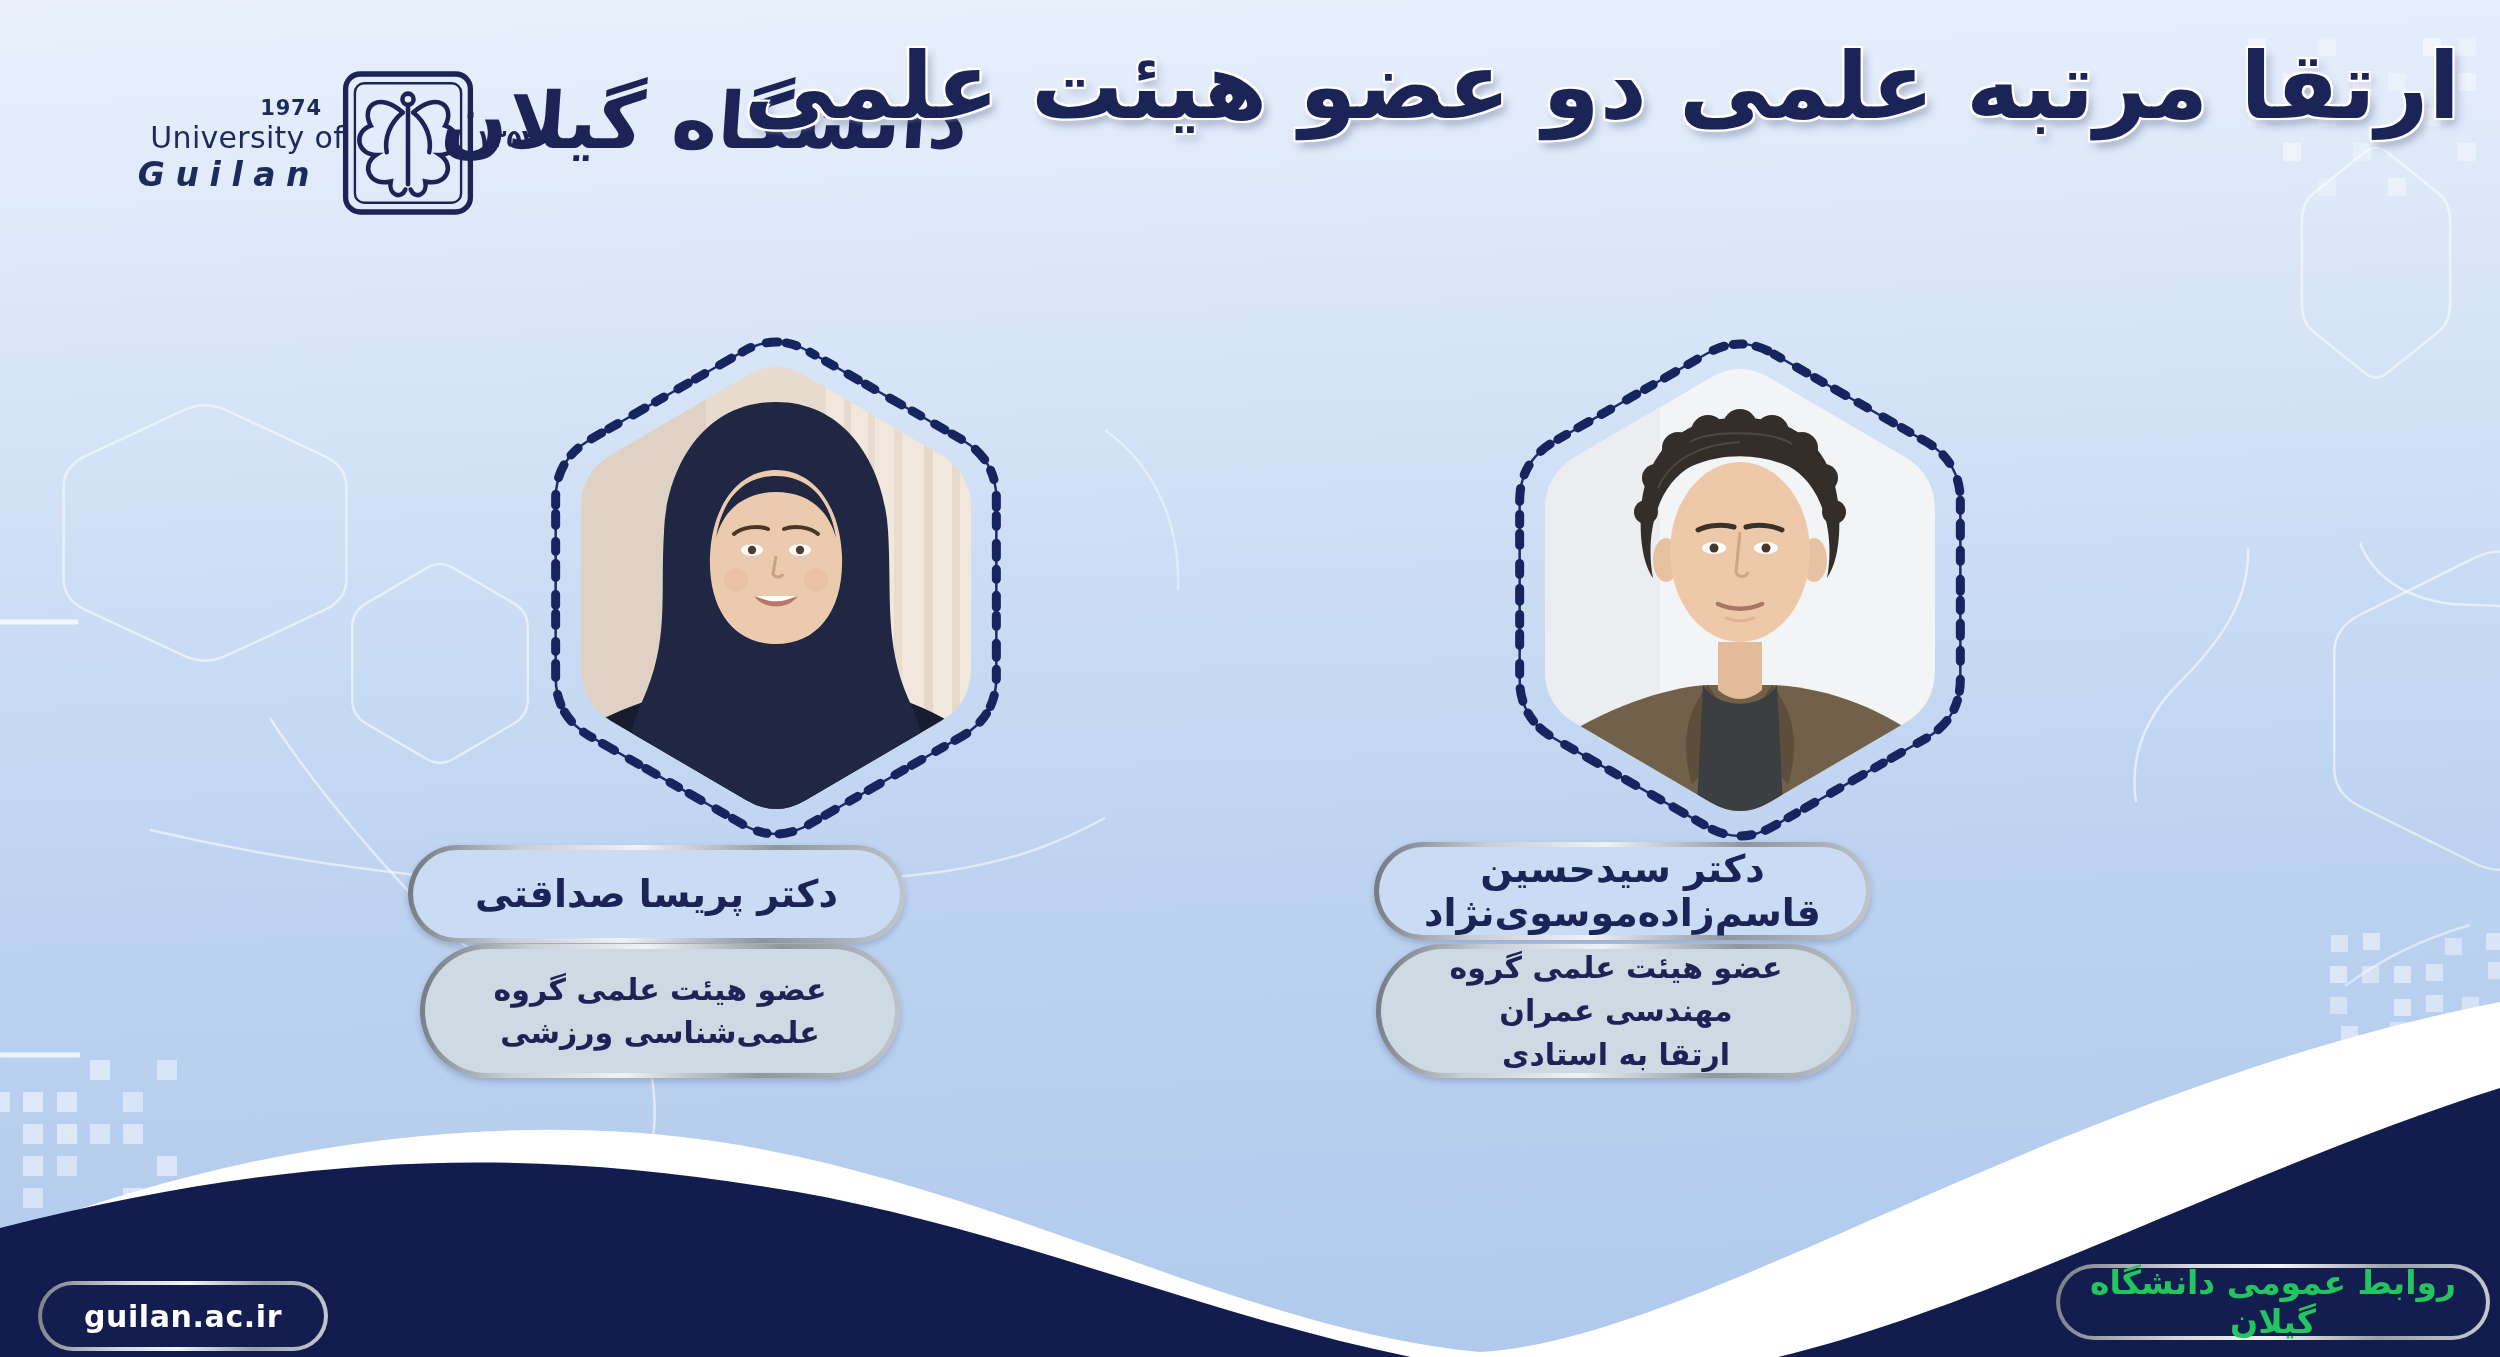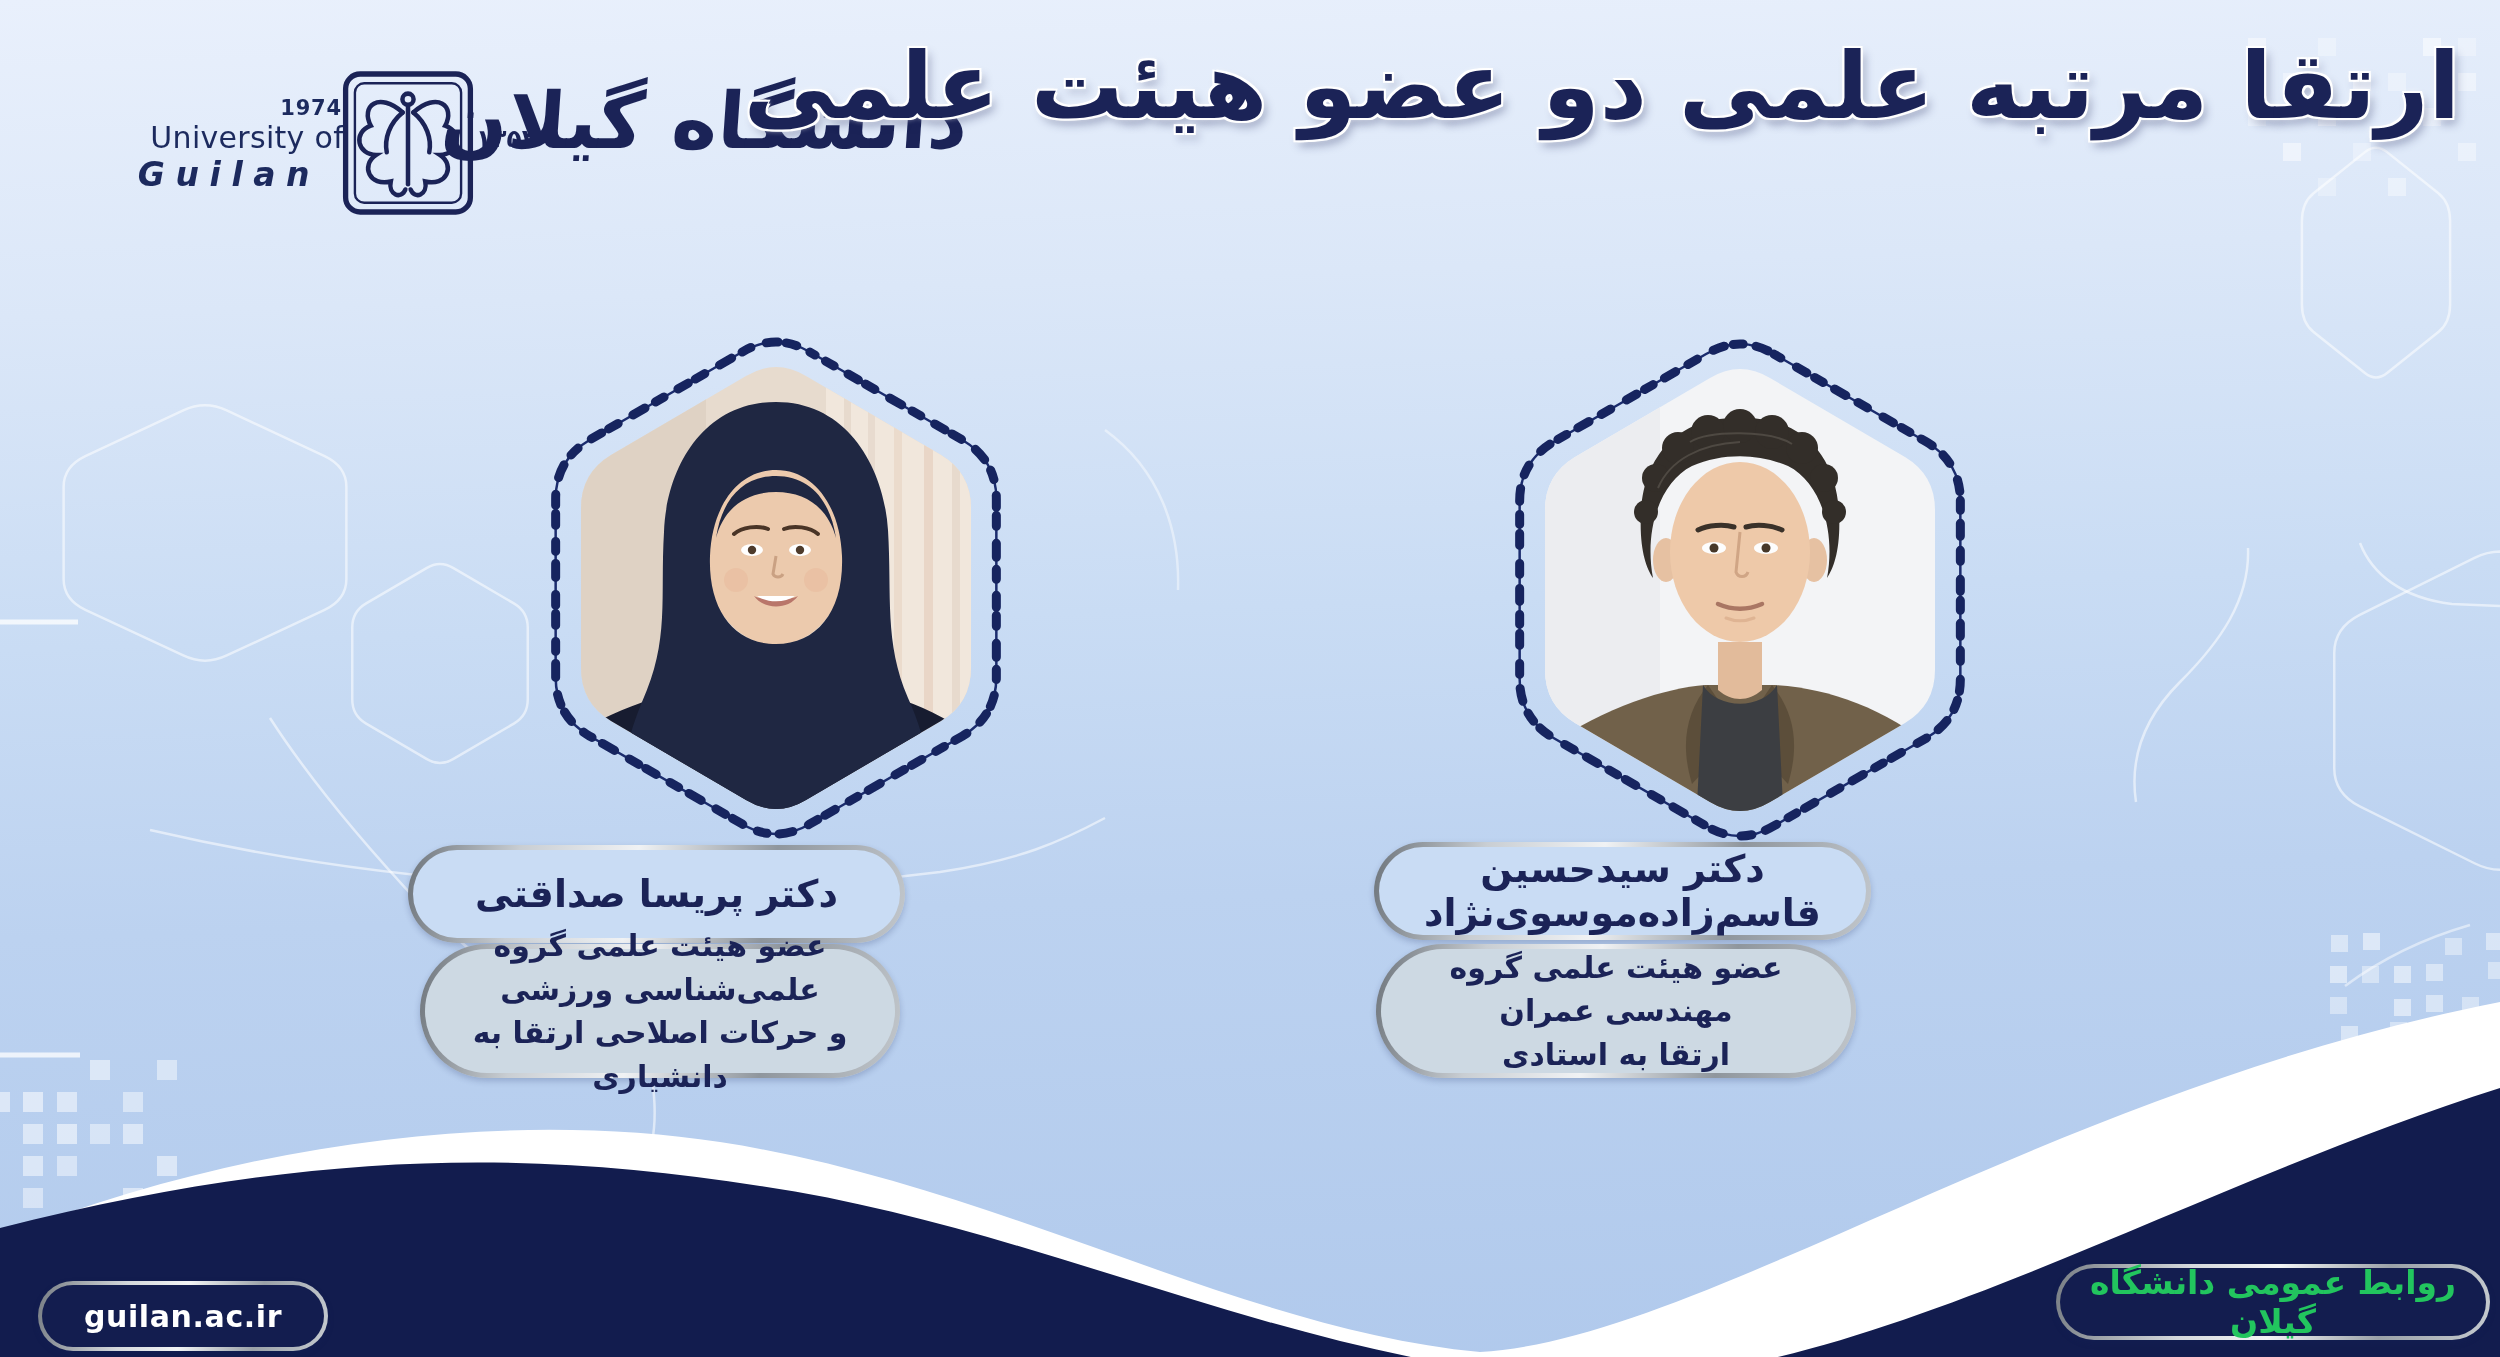--- a/index.html
+++ b/index.html
@@ -6,21 +6,21 @@
   .stage{
     position:relative;width:2500px;height:1357px;overflow:hidden;
     font-family:"DejaVu Sans","Liberation Sans",sans-serif;
     background:linear-gradient(178deg,#e9f0fc 0%,#dbe7f8 22%,#c9dcf4 45%,#bcd2f0 65%,#b0c9ec 100%);
   }
   .abs{position:absolute;}
   .fa{direction:rtl;unicode-bidi:isolate;}
 
   
   .logo-en{left:108px;top:96px;width:236px;display:flex;flex-direction:column;align-items:flex-end;color:#1c2a5e;}
-  .logo-year-en{font-size:21px;font-weight:700;margin-right:2px;letter-spacing:.04em;}
+  .logo-year-en{font-size:21px;font-weight:700;margin-right:22px;letter-spacing:.04em;}
   .logo-en-1{font-size:30px;letter-spacing:.01em;}
   .logo-en-2{font-size:33px;font-weight:700;letter-spacing:.32em;margin-right:-6px;align-self:center;font-style:italic;}
   .emblem{left:340px;top:70px;}
   .logo-year-fa{left:476px;top:124px;font-size:25px;font-weight:700;color:#1b2357;}
   .logo-name-fa{left:498px;top:76px;width:470px;text-align:center;font-size:78px;font-weight:700;color:#1b2357;white-space:nowrap;transform:skewX(-4deg);}
 
   .page-title{
     left:1060px;top:34px;width:1400px;text-align:center;
     font-size:92px;font-weight:700;color:#1b2357;line-height:1.15;white-space:nowrap;
     text-shadow:2px 2px 0 #fff,-2px -2px 0 #fff,2px -2px 0 #fff,-2px 2px 0 #fff,0 0 6px #ffffff,4px 6px 10px rgba(25,35,90,.35);
@@ -217,21 +217,20 @@
   </svg>
 
   <div class="abs capsule cap-name pos-name-a">
     <div class="capsule-inner">
       <span class="txt fa">دکتر پریسا صداقتی</span>
     </div>
   </div>
   <div class="abs capsule cap-desc pos-desc-a">
     <div class="capsule-inner">
       <span class="txt fa">عضو هیئت علمی گروه علمی‌شناسی ورزشی</span>
-      <span class="txt fa">و حرکات اصلاحی ارتقا به دانشیاری</span>
     </div>
   </div>
 
   <svg class="abs" style="left:1514px;top:334px" width="452" height="512" viewBox="0 0 400 460" preserveAspectRatio="none">
     <use href="#hexbase" stroke="#1b2c6e" stroke-width="2.5"></use>
     <use href="#hexbase" stroke="#16245f" stroke-width="9" stroke-linecap="round" pathLength="100" stroke-dasharray="13 14 11 18 12 9 10 13" stroke-dashoffset="30"></use>
   </svg>
 
   <svg class="abs" style="left:1540px;top:360px" width="400" height="460" viewBox="0 0 400 460">
     <defs>

